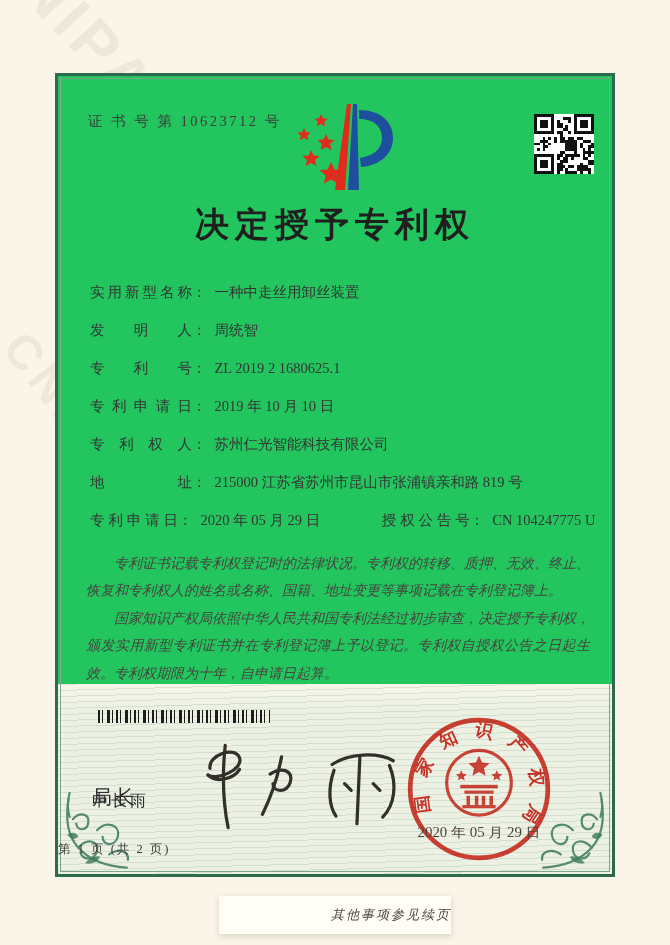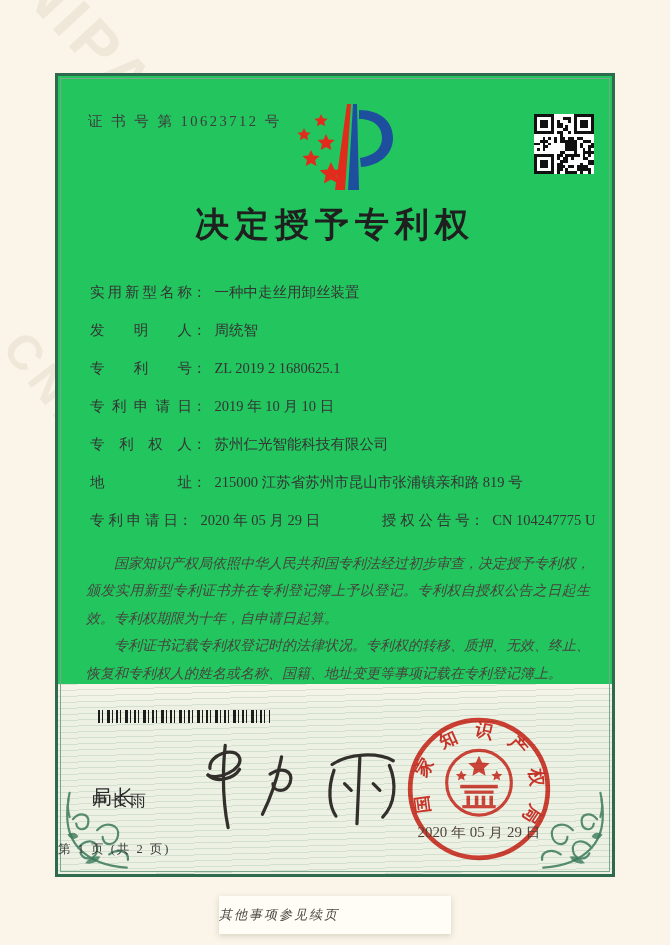--- a/index.html
+++ b/index.html
@@ -117,21 +117,21 @@
   .page-info{
     position:absolute;left:0;right:0;bottom:16px;z-index:3;
     text-align:left;font-size:12.5px;color:#3a3a3a;letter-spacing:2px;
   }
 
   .tab{
     position:absolute;left:50%;transform:translateX(-50%);
     top:896px;width:232px;height:38px;z-index:2;
     background:#fffdf5;
     box-shadow:0 2px 6px rgba(120,110,80,0.25);
-    text-align:left;line-height:38px;
+    text-align:right;line-height:38px;
     font-size:13px;font-style:italic;color:#4c4a44;letter-spacing:2px;
   }
 </style>
 </head>
 <body>
 
 <div class="page">
 
   <div class="wm wm1">CNIPA</div>
   <div class="wm wm2">CNIPA</div>
@@ -356,22 +356,22 @@
         <span class="grant-group">
           <span class="flabel">专利申请日</span><span class="fcolon">：</span><span class="fvalue">2020 年 05 月 29 日</span>
         </span>
         <span class="grant-group">
           <span class="flabel">授权公告号</span><span class="fcolon">：</span><span class="fvalue">CN 104247775 U</span>
         </span>
       </div>
     </div>
 
     <div class="paras">
+      <p>专利证书记载专利权登记时的法律状况。专利权的转移、质押、无效、终止、恢复和专利权人的姓名或名称、国籍、地址变更等事项记载在专利登记簿上。</p>
       <p>国家知识产权局依照中华人民共和国专利法经过初步审查，决定授予专利权，颁发实用新型专利证书并在专利登记簿上予以登记。专利权自授权公告之日起生效。专利权期限为十年，自申请日起算。</p>
-      <p>专利证书记载专利权登记时的法律状况。专利权的转移、质押、无效、终止、恢复和专利权人的姓名或名称、国籍、地址变更等事项记载在专利登记簿上。</p>
     </div>
 
     <div class="barcode"></div>
 
     <div class="sig-title">局长</div>
     <div class="sig-name">申长雨</div>
     <svg class="sig-svg" width="235" height="105" viewBox="0 0 240 110">
       <g fill="none" stroke="#33302c" stroke-width="3.4" stroke-linecap="round" stroke-linejoin="round">
         <path d="M22,36 C20,22 48,12 53,25 C57,37 30,49 20,43"></path>
         <path d="M20,43 C28,52 47,47 53,37"></path>

